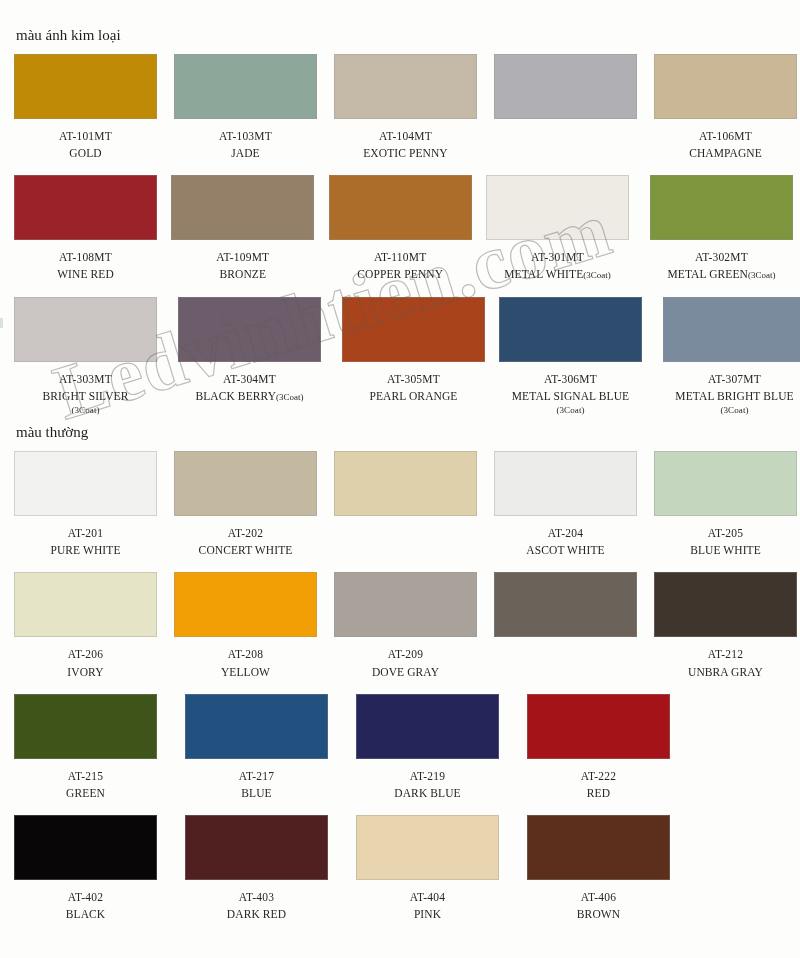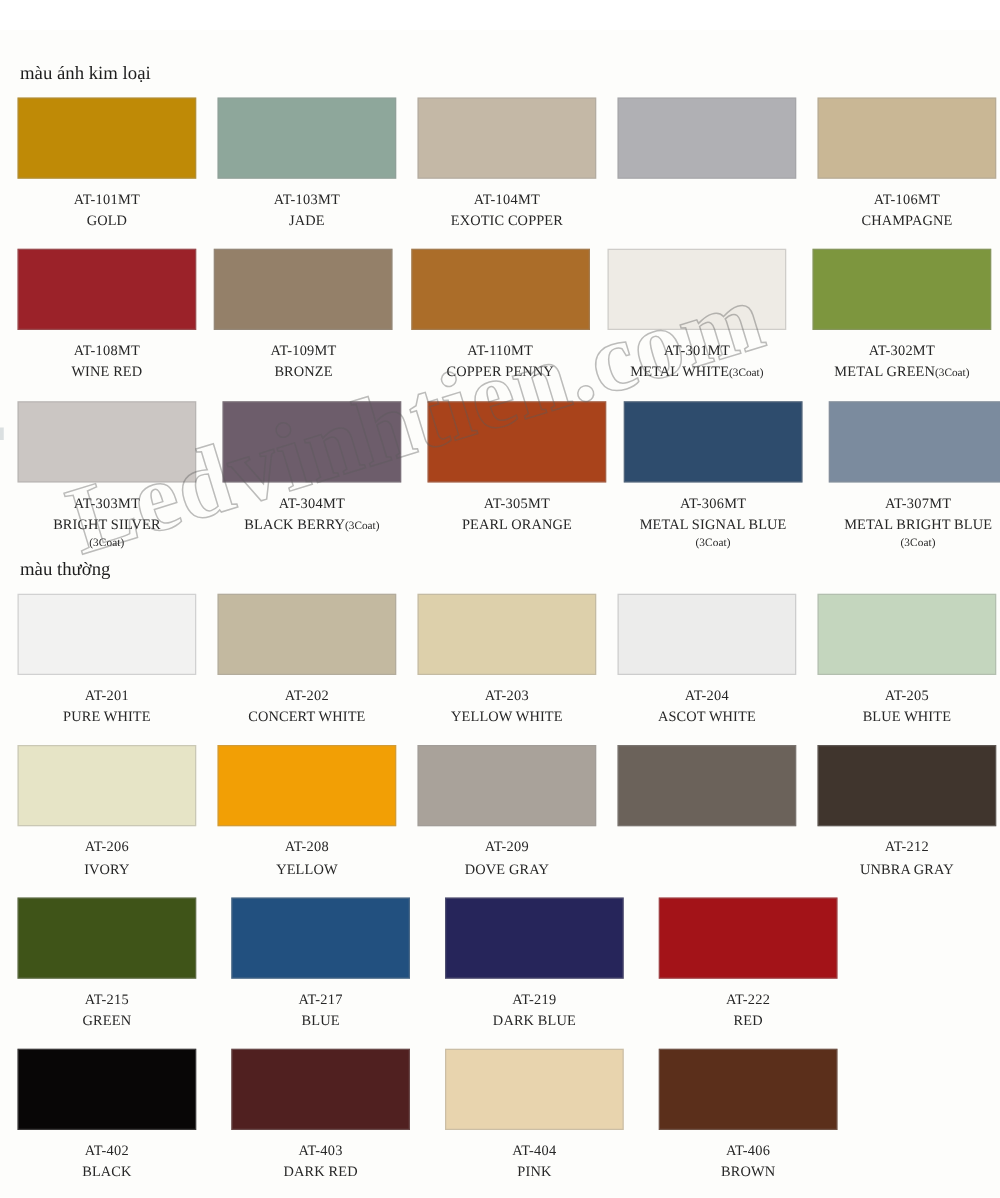--- a/index.html
+++ b/index.html
@@ -26,21 +26,21 @@
 
   
   .section-title {
     font-family: "Liberation Serif", "DejaVu Serif", serif;
     font-size: 15px;
     font-weight: 400;
     color: #1d1d1d;
     padding-left: 16px;
     line-height: 1;
   }
-  .section-metallic .section-title { padding-top: 28px; padding-bottom: 11px; margin-top: 24px; }
+  .section-metallic .section-title { padding-top: 28px; padding-bottom: 11px; }
   .section-normal  .section-title { padding-top: 10px; padding-bottom: 11px; }
 
   
   .row {
     display: flex;
     width: 800px;
   }
   .cell {
     width: 157px;
     margin-left: 14px;
@@ -144,21 +144,21 @@
             <div class="swatch" style="background: rgb(142, 167, 155);"></div>
             <div class="caption">
               <div class="code">AT-103MT</div>
               <div class="name">JADE</div>
             </div>
           </div>
           <div class="cell">
             <div class="swatch" style="background: rgb(196, 184, 166);"></div>
             <div class="caption">
               <div class="code">AT-104MT</div>
-              <div class="name">EXOTIC COPPER</div>
+              <div class="name">EXOTIC PENNY</div>
             </div>
           </div>
           <div class="cell wide">
             <div class="swatch" style="background: rgb(176, 176, 180);"></div>
           </div>
           <div class="cell">
             <div class="swatch" style="background: rgb(201, 183, 149);"></div>
             <div class="caption">
               <div class="code">AT-106MT</div>
               <div class="name">CHAMPAGNE</div>
@@ -257,24 +257,20 @@
           </div>
           <div class="cell">
             <div class="swatch" style="background: rgb(195, 185, 160);"></div>
             <div class="caption">
               <div class="code">AT-202</div>
               <div class="name">CONCERT WHITE</div>
             </div>
           </div>
           <div class="cell">
             <div class="swatch" style="background: rgb(221, 208, 171);"></div>
-            <div class="caption">
-              <div class="code">AT-203</div>
-              <div class="name">YELLOW WHITE</div>
-            </div>
           </div>
           <div class="cell">
             <div class="swatch" style="background: rgb(236, 236, 235);"></div>
             <div class="caption">
               <div class="code">AT-204</div>
               <div class="name">ASCOT WHITE</div>
             </div>
           </div>
           <div class="cell">
             <div class="swatch" style="background: rgb(196, 214, 190);"></div>

